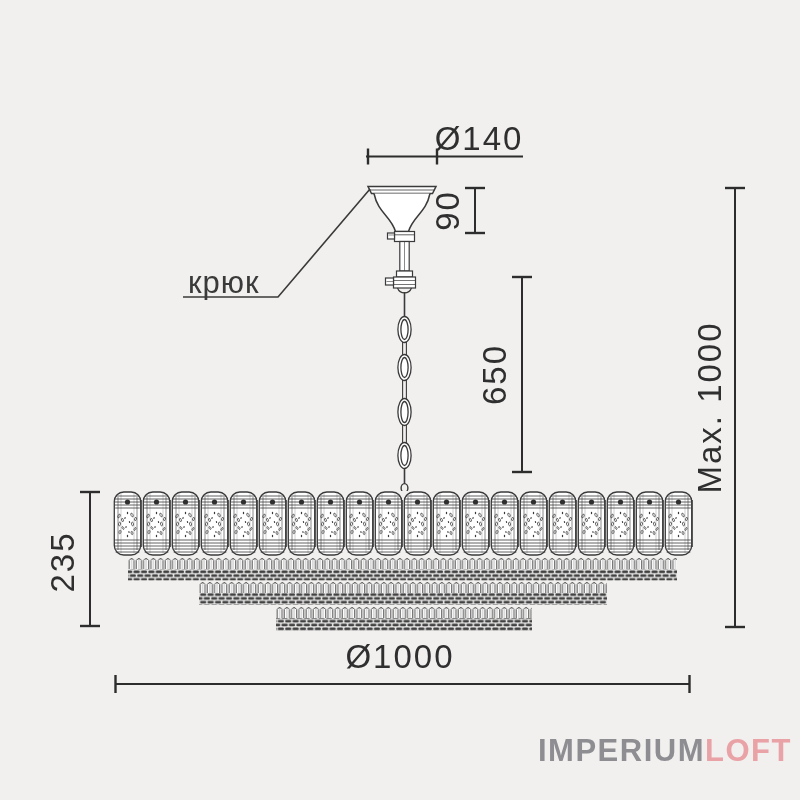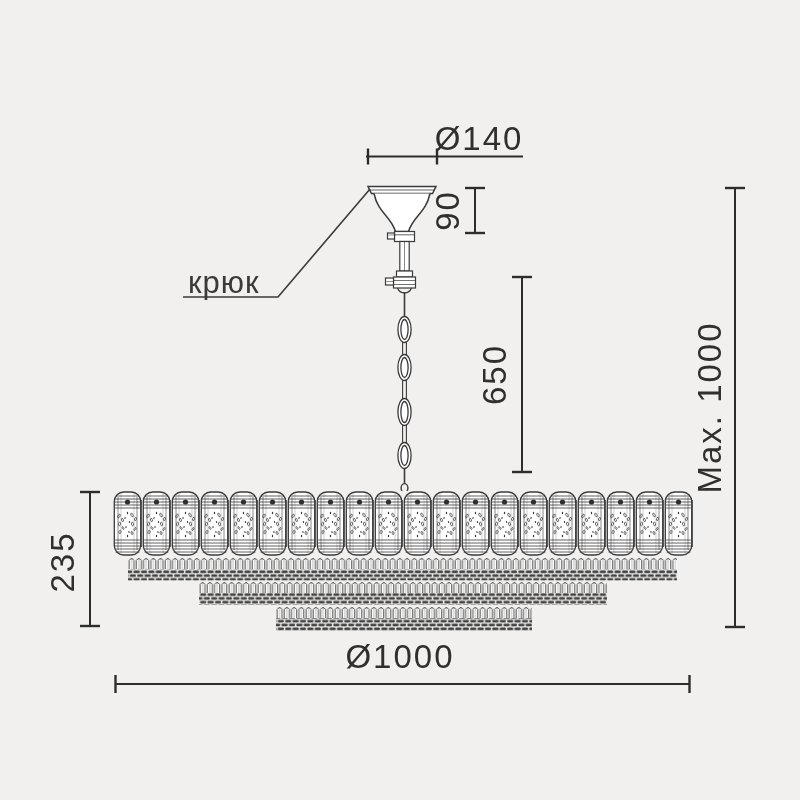--- a/index.html
+++ b/index.html
@@ -221,14 +221,18 @@
 
     <g stroke="#2d2d2d">
       <line x1="115" y1="684" x2="690" y2="684" stroke-width="2"></line>
       <line x1="115.5" y1="675" x2="115.5" y2="693" stroke-width="2.4"></line>
       <line x1="689.5" y1="675" x2="689.5" y2="693" stroke-width="2.4"></line>
       <text class="dim-text" x="400" y="668" text-anchor="middle" stroke="none">Ø1000</text>
     </g>
   </svg>
 
   
+  <div class="logo">
+    <span class="part1">IMPERIUM</span>
+      <span class="part2">LOFT</span>
+  </div>
 
 </div>
 
 </body></html>

